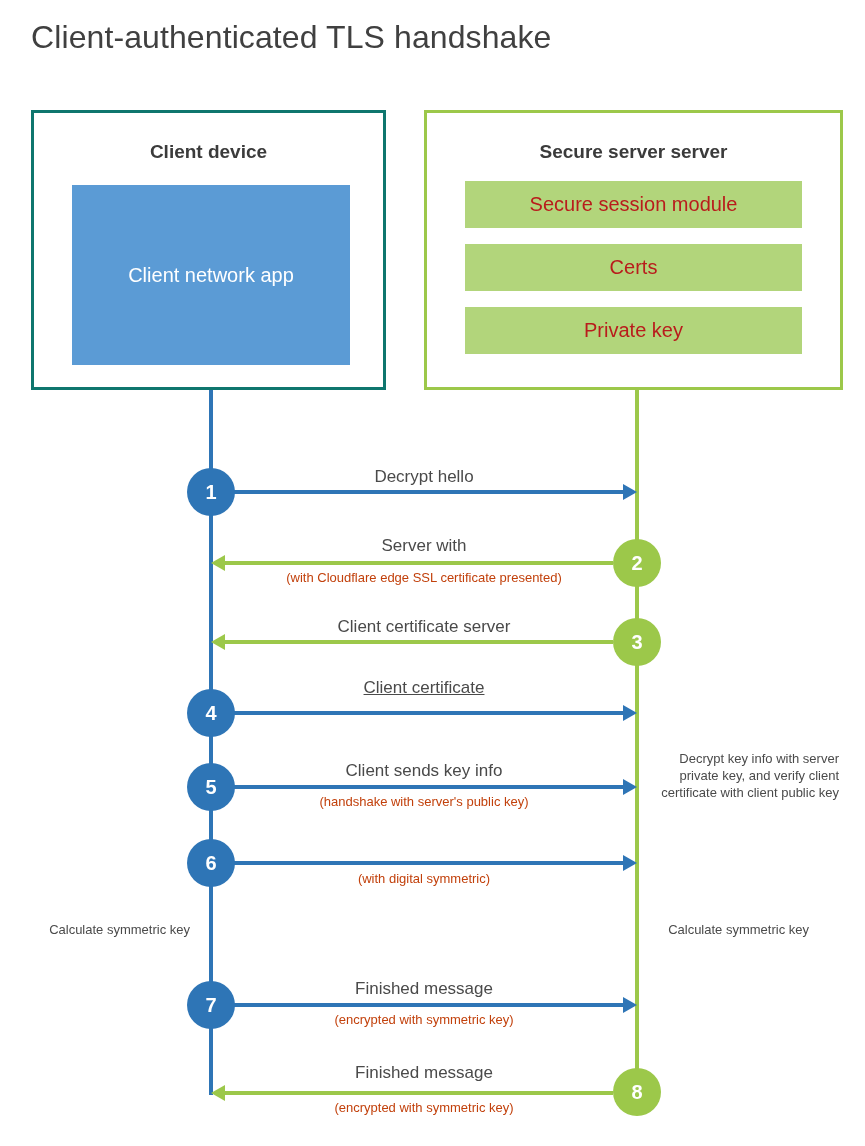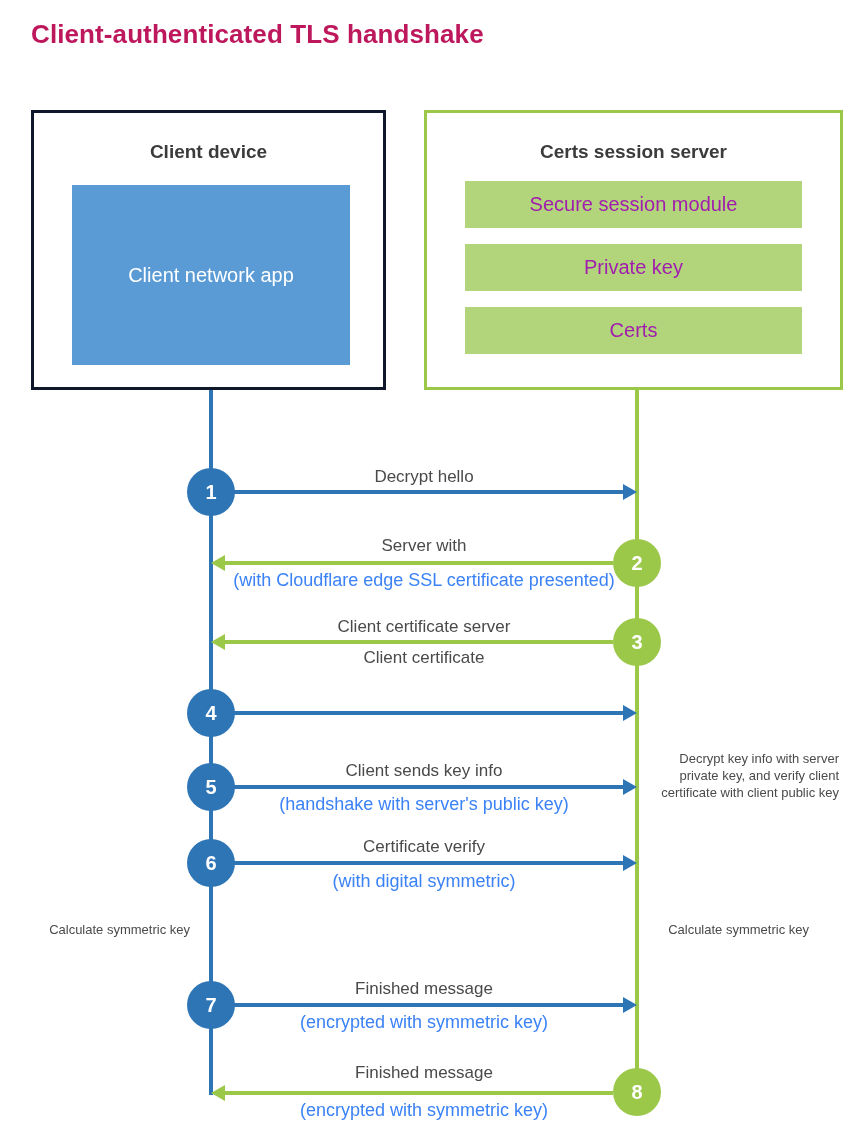--- a/index.html
+++ b/index.html
@@ -20,39 +20,39 @@
     position: relative;
     width: 865px;
     height: 1146px;
   }
 
   
   .page-title {
     position: absolute;
     left: 31px;
     top: 19px;
-    font-size: 26px;
-    font-weight: 700;
-    color: #be185d;
+    font-size: 32px;
+    font-weight: 400;
+    color: #404040;
     letter-spacing: 0.1px;
     white-space: nowrap;
   }
 
   
   .party-box {
     position: absolute;
     background: #ffffff;
     box-sizing: border-box;
   }
   .party-box.client {
     left: 31px;
     top: 110px;
     width: 355px;
     height: 280px;
-    border: 3px solid #0f172a;
+    border: 3px solid #0f766e;
   }
   .party-box.server {
     left: 424px;
     top: 110px;
     width: 419px;
     height: 280px;
     border: 3px solid #9cc84a;
   }
   .party-title {
     position: absolute;
@@ -86,21 +86,21 @@
   .server-modules {
     position: absolute;
     left: 38px;
     top: 68px;
     width: 337px;
   }
   .server-bar {
     width: 100%;
     height: 47px;
     background: #b2d57b;
-    color: #a21caf;
+    color: #b91c1c;
     font-size: 20px;
     display: flex;
     align-items: center;
     justify-content: center;
     margin-bottom: 16px;
     box-sizing: border-box;
   }
   .server-bar:last-child { margin-bottom: 0; }
 
   
@@ -167,22 +167,22 @@
   .msg-label {
     position: absolute;
     text-align: center;
     font-size: 17px;
     color: #4a4a4a;
     white-space: nowrap;
   }
   .msg-sub {
     position: absolute;
     text-align: center;
-    font-size: 18px;
-    color: #3b82f6;
+    font-size: 13px;
+    color: #c2410c;
     white-space: nowrap;
   }
 
   
   .side-note {
     position: absolute;
     font-size: 13px;
     line-height: 17px;
     color: #4a4a4a;
   }
@@ -195,25 +195,25 @@
 <div id="canvas">
 
   <div class="page-title">Client-authenticated TLS handshake</div>
 
   <div class="party-box client">
     <div class="party-title">Client device</div>
     <div class="client-app">Client network app</div>
   </div>
 
   <div class="party-box server">
-    <div class="party-title">Certs session server</div>
+    <div class="party-title">Secure server server</div>
     <div class="server-modules">
       <div class="server-bar">Secure session module</div>
+      <div class="server-bar">Certs</div>
       <div class="server-bar">Private key</div>
-      <div class="server-bar">Certs</div>
     </div>
   </div>
 
   <div class="lifeline client-lane"></div>
   <div class="lifeline server-lane"></div>
 
   <div class="msg-label" style="left:211px; top:467px; width:426px;">Decrypt hello</div>
   <div class="arrow blue to-right" style="left:233px; top:490px; width:391px;">
       <span class="head"></span>
     </div>
@@ -225,36 +225,35 @@
     </div>
   <div class="msg-sub" style="left:211px; top:570px; width:426px;">(with Cloudflare edge SSL certificate presented)</div>
   <div class="step-circle green" style="left:613px; top:539px;">2</div>
 
   <div class="msg-label" style="left:211px; top:617px; width:426px;">Client certificate server</div>
   <div class="arrow green to-left" style="left:224px; top:640px; width:389px;">
       <span class="head"></span>
     </div>
   <div class="step-circle green" style="left:613px; top:618px;">3</div>
 
-  <div class="msg-label" style="left:211px; top:648px; width:426px;">Client certificate</div>
+  <div class="msg-label" style="left:211px; top:678px; width:426px;text-decoration:underline;">Client certificate</div>
   <div class="arrow blue to-right" style="left:233px; top:711px; width:391px;">
       <span class="head"></span>
     </div>
   <div class="step-circle blue" style="left:187px; top:689px;">4</div>
 
   <div class="msg-label" style="left:211px; top:761px; width:426px;">Client sends key info</div>
   <div class="arrow blue to-right" style="left:233px; top:785px; width:391px;">
       <span class="head"></span>
     </div>
   <div class="msg-sub" style="left:211px; top:794px; width:426px;">(handshake with server's public key)</div>
   <div class="step-circle blue" style="left:187px; top:763px;">5</div>
 
   <div class="side-note left-align" style="left:659px; top:750px; width:180px;">Decrypt key info with server private key, and verify client certificate with client public key</div>
 
-  <div class="msg-label" style="left:211px; top:837px; width:426px;">Certificate verify</div>
   <div class="arrow blue to-right" style="left:233px; top:861px; width:391px;">
       <span class="head"></span>
     </div>
   <div class="msg-sub" style="left:211px; top:871px; width:426px;">(with digital symmetric)</div>
   <div class="step-circle blue" style="left:187px; top:839px;">6</div>
 
   <div class="side-note right-align" style="left:40px; top:921px; width:150px;">Calculate symmetric key</div>
   <div class="side-note left-align" style="left:659px; top:921px; width:150px;">Calculate symmetric key</div>
 
   <div class="msg-label" style="left:211px; top:979px; width:426px;">Finished message</div>

